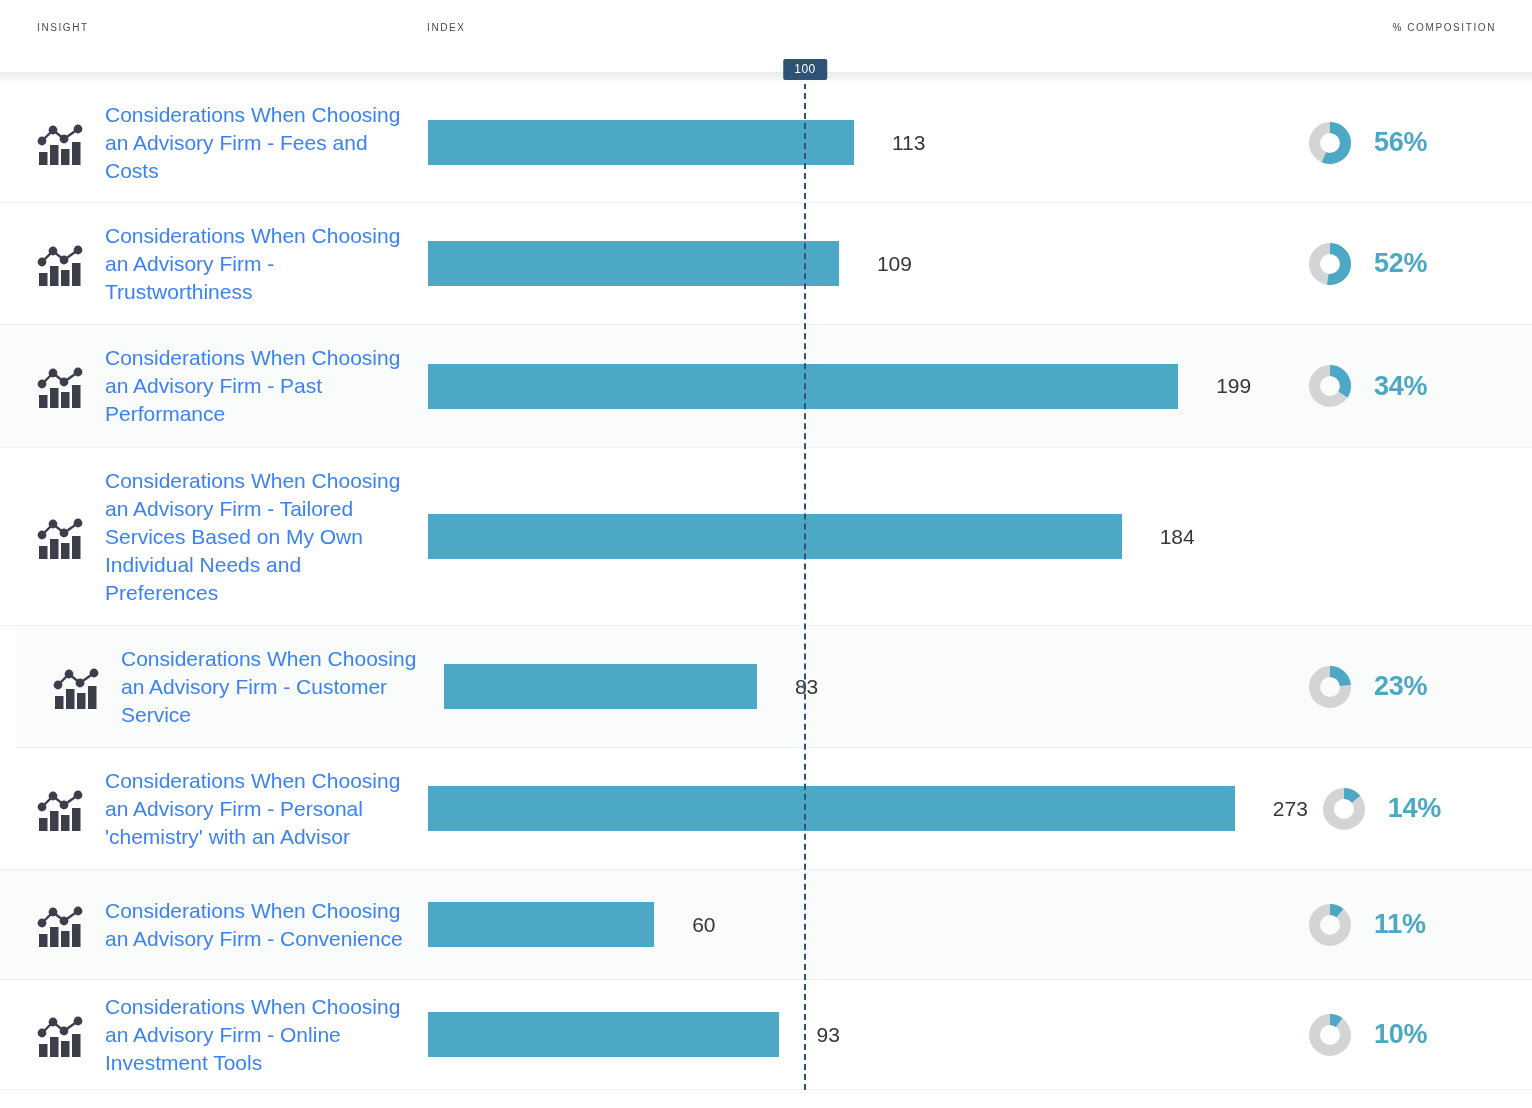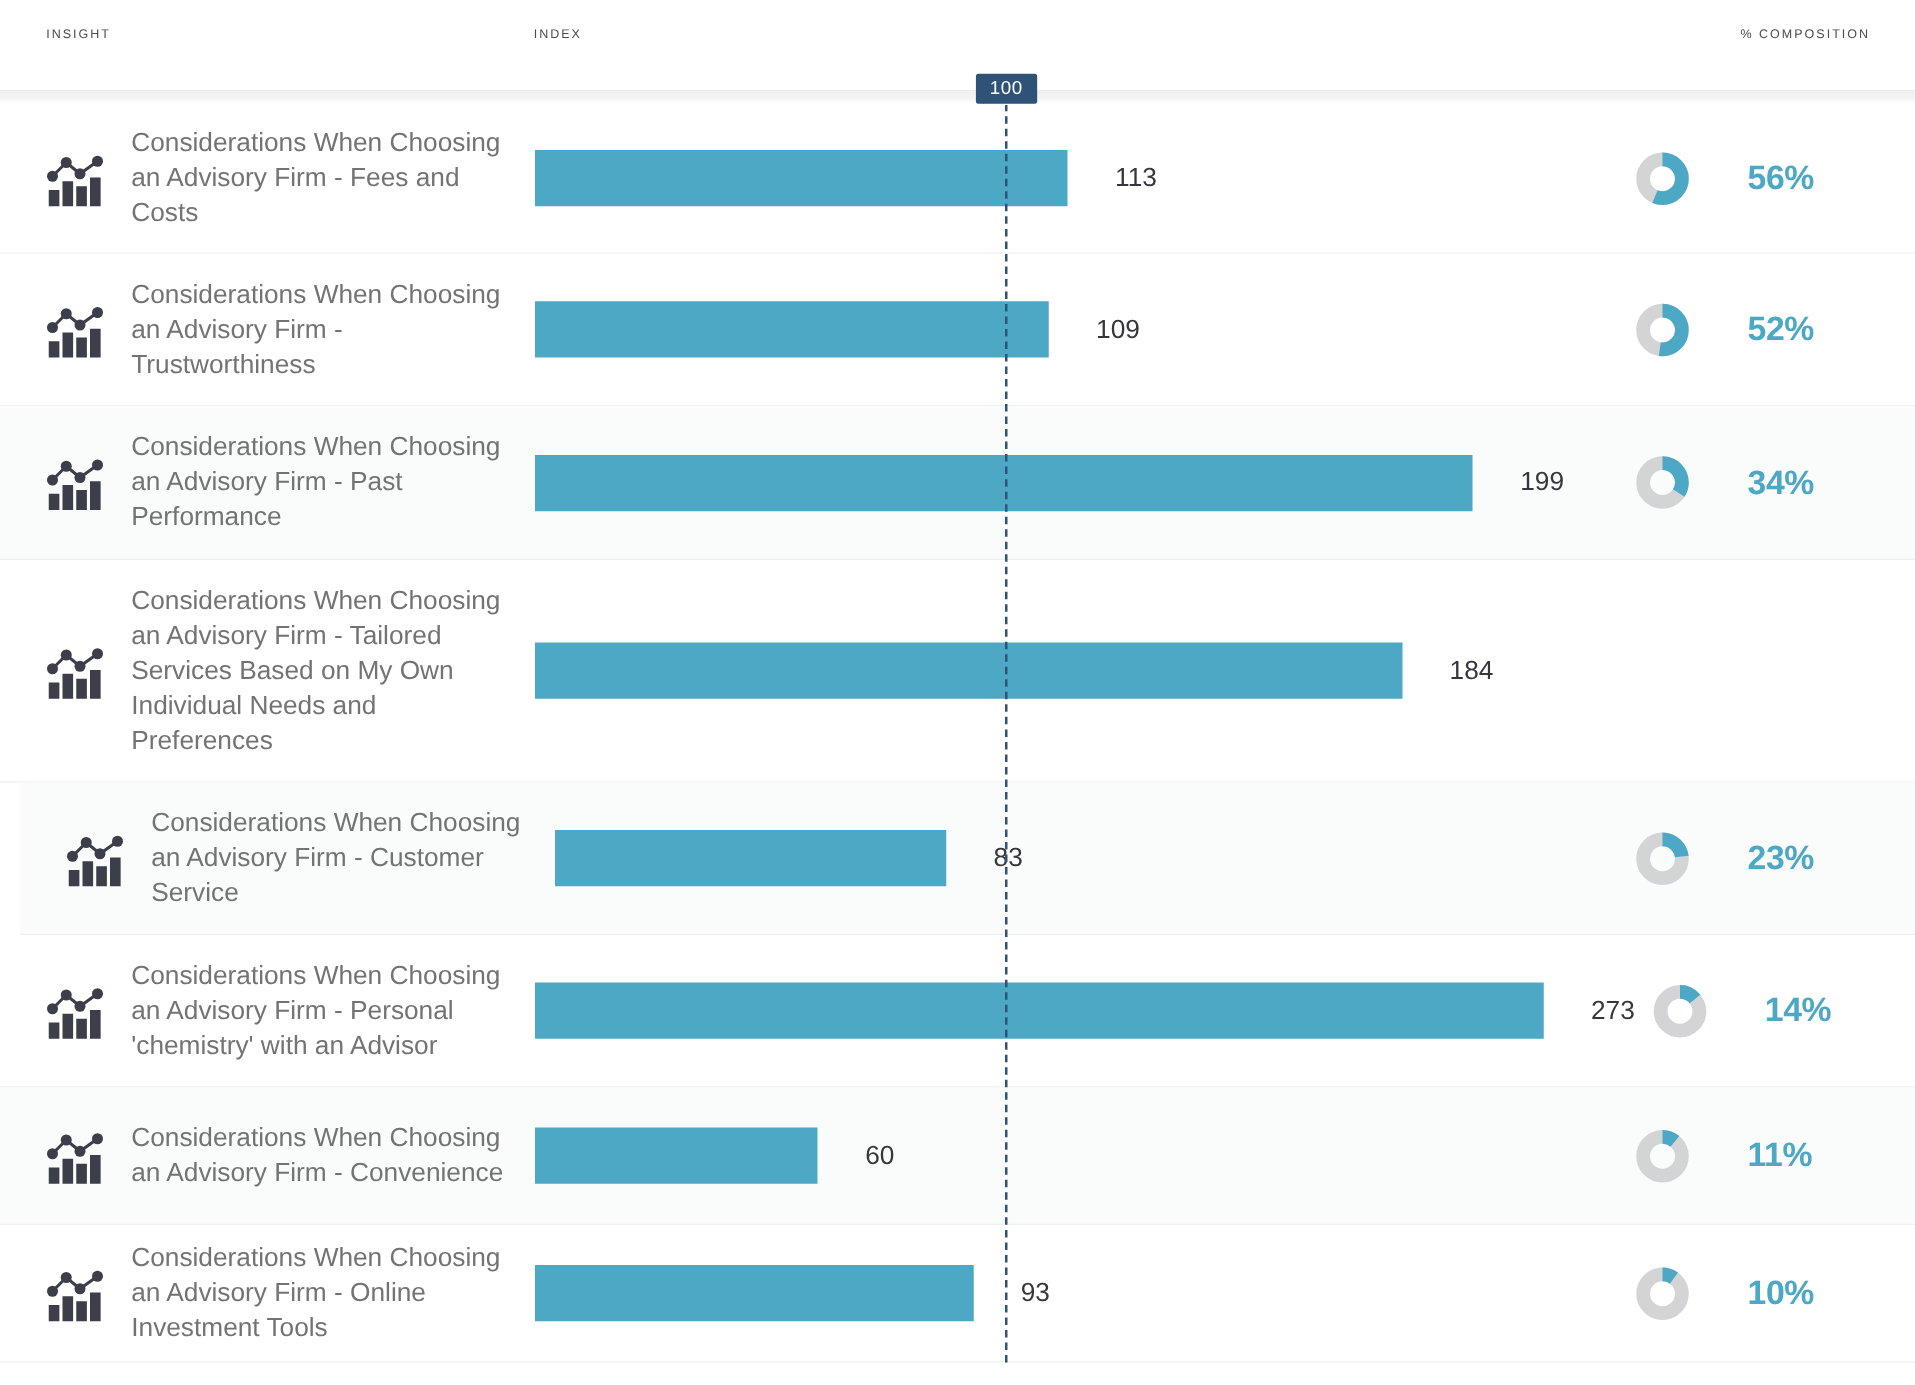--- a/index.html
+++ b/index.html
@@ -49,21 +49,21 @@
   
   .index-marker {
     position: absolute;
     top: 59px;
     z-index: 6;
     transform: translateX(-50%);
   }
   .index-marker .badge {
     background: #2e5377;
     color: #ffffff;
-    font-size: 15px;
+    font-size: 12px;
     font-weight: 500;
     letter-spacing: .5px;
     padding: 4px 11px 5px;
     border-radius: 2px;
     line-height: 1;
     display: block;
     text-align: center;
   }
   .index-marker .nub {
     width: 0; height: 0;
@@ -109,21 +109,21 @@
   .insight-icon {
     flex: 0 0 52px;
     width: 52px;
     height: 50px;
     display: block;
   }
   .insight-label {
     margin-left: 18px;
     font-size: 21px;
     line-height: 28px;
-    color: #737373;
+    color: #3b82f6;
     font-weight: 400;
     max-width: 305px;
   }
 
   .cell-index {
     position: relative;
     flex: 1 1 auto;
     height: 100%;
     display: flex;
     align-items: center;
@@ -145,21 +145,20 @@
   }
 
   .cell-comp {
     flex: 0 0 238px;
     width: 238px;
     display: flex;
     align-items: center;
     justify-content: flex-start;
     padding-left: 14px;
     box-sizing: border-box;
-    gap: 24px;
   }
   .donut { width: 44px; height: 44px; flex: 0 0 44px; }
   .pct {
     margin-left: 22px;
     font-size: 27px;
     font-weight: 700;
     color: #4ca8c4;
     letter-spacing: -0.3px;
   }
 </style>

